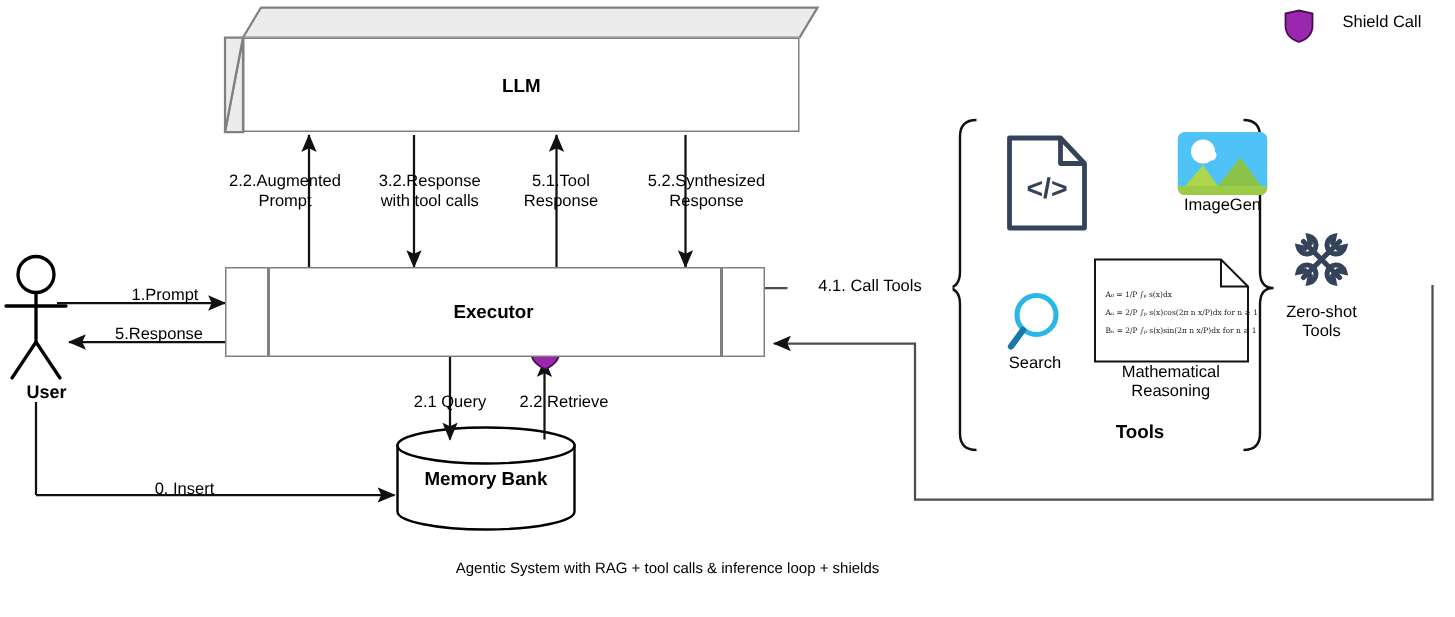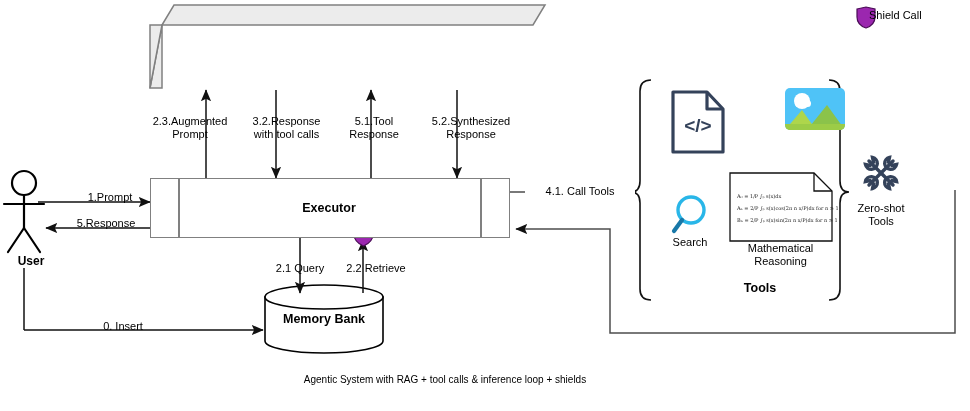--- a/index.html
+++ b/index.html
@@ -63,21 +63,21 @@
   #tool-zero .ico{height:62px;}
 
   
   #caption{
     position:absolute;left:0;top:374px;width:890px;text-align:center;
     font-size:10px;color:#000;
   }
   #user-label{left:0px;top:255px;width:62px;font-weight:bold;font-size:12px;text-align:center;}
 
   #legend{position:absolute;left:855px;top:5px;width:112px;height:22px;}
-  #legend-text{position:absolute;left:14px;top:4px;font-size:11px;color:#000;}
+  #legend-text{position:absolute;left:40px;top:4px;font-size:11px;color:#000;}
 </style>
 </head>
 <body>
 
 <div class="canvas">
 
   <svg class="svg-layer" viewBox="0 0 970 411">
     <defs>
       <marker id="ah" markerWidth="9" markerHeight="9" refX="7.5" refY="3.4" orient="auto" markerUnits="strokeWidth">
         <path d="M0,0 L8,3.4 L0,6.8 L1.6,3.4 z" fill="#4D4D4D"></path>
@@ -198,20 +198,25 @@
     <g fill="#9B27AF" stroke="#4A0D56" stroke-width="1.2">
       <path transform="translate(155,190)" d="M0,2 L9.5,0 L19,2 L19,11 Q19,19 9.5,23 Q0,19 0,11 Z"></path>
       <path transform="translate(155,214)" d="M0,2 L9.5,0 L19,2 L19,11 Q19,19 9.5,23 Q0,19 0,11 Z"></path>
       <path transform="translate(481,180)" d="M0,2 L9.5,0 L19,2 L19,11 Q19,19 9.5,23 Q0,19 0,11 Z"></path>
       <path transform="translate(481,212)" d="M0,2 L9.5,0 L19,2 L19,11 Q19,19 9.5,23 Q0,19 0,11 Z"></path>
       <path transform="translate(354,223)" d="M0,2 L9.5,0 L19,2 L19,11 Q19,19 9.5,23 Q0,19 0,11 Z"></path>
       <path transform="translate(857,7)" d="M0,2 L9,0 L18,2 L18,10 Q18,18 9,21 Q0,18 0,10 Z"></path>
     </g>
   </svg>
 
+  <div class="node" id="llm-node">
+    <div class="front">
+      <span class="box-title">LLM</span>
+    </div>
+  </div>
 
   <div class="node" id="executor-node">
     <div class="exec-main"></div>
     <div class="gutter g-left"></div>
     <div class="gutter g-right"></div>
     <div class="exec-label">
       <span class="box-title">Executor</span>
     </div>
   </div>
 
@@ -220,34 +225,38 @@
       <span class="box-title">Memory Bank</span>
     </div>
   </div>
 
   <div class="lbl lbl-b" id="user-label">User</div>
 
   <div class="lbl" style="left:60px;top:191px;width:100px;">1.Prompt</div>
   <div class="lbl" style="left:54px;top:217px;width:104px;">5.Response</div>
   <div class="lbl" style="left:58px;top:320px;width:130px;">0. Insert</div>
 
-  <div class="lbl" style="left:140px;top:115px;width:100px;">2.3.Augmented
+  <div class="lbl" style="left:140px;top:115px;width:100px;">2.2.Augmented
 Prompt</div>
   <div class="lbl" style="left:234px;top:115px;width:105px;">3.2.Response
 with tool calls</div>
   <div class="lbl" style="left:335px;top:115px;width:78px;">5.1.Tool
 Response</div>
   <div class="lbl" style="left:417px;top:115px;width:108px;">5.2.Synthesized
 Response</div>
 
   <div class="lbl" style="left:263px;top:262px;width:74px;">2.1 Query</div>
   <div class="lbl" style="left:333px;top:262px;width:86px;">2.2 Retrieve</div>
 
   <div class="lbl" style="left:525px;top:185px;width:110px;background:#fff;">4.1. Call Tools</div>
 
+  <div class="tool-item" id="tool-imagegen">
+    <div class="ico"></div>
+    <div class="tool-cap">ImageGen</div>
+  </div>
   <div class="tool-item" id="tool-search">
     <div class="ico"></div>
     <div class="tool-cap">Search</div>
   </div>
   <div class="tool-item" id="tool-math">
     <div class="ico"></div>
     <div class="tool-cap" style="white-space:pre-line;">Mathematical
 Reasoning</div>
   </div>
   <div class="tool-item" id="tool-zero">

